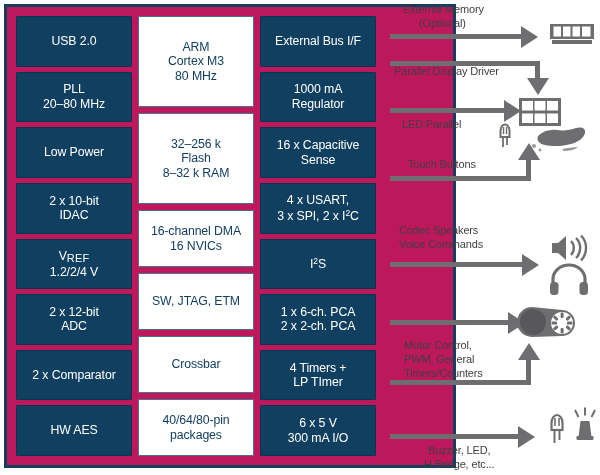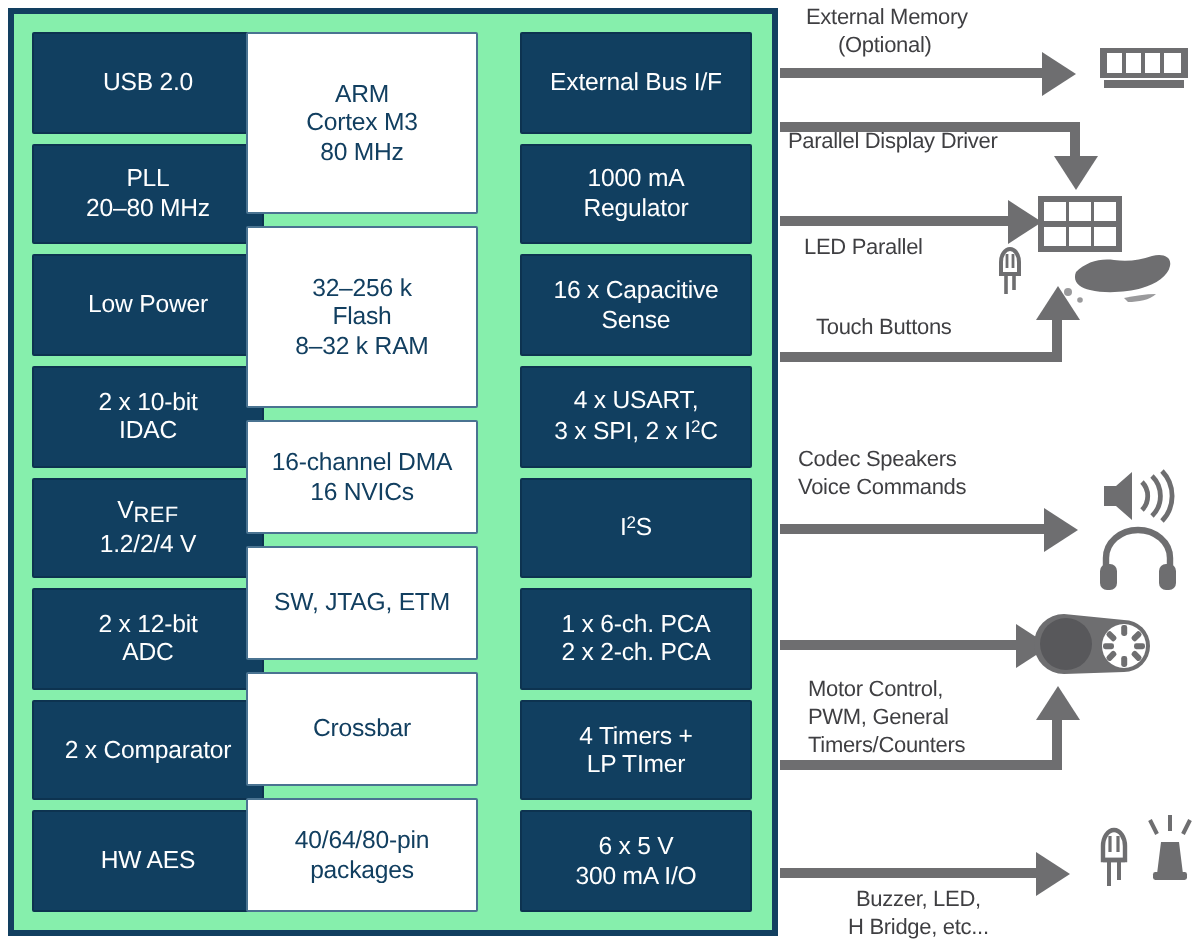--- a/index.html
+++ b/index.html
@@ -8,31 +8,31 @@
     background: #ffffff;
     font-family: "Liberation Sans", sans-serif;
     overflow: hidden;
   }
   #root { position: relative; width: 600px; height: 475px; background: #fff; }
 
   
   .mcu-frame {
     position: absolute;
     left: 4px; top: 4px;
-    width: 385px; height: 464px;
+    width: 452px; height: 464px;
     border: 3px solid #123f60;
-    background: #86efac;
+    background: #be185d;
     padding-left: 41px;
   }
   .mcu-inner { position: absolute; inset: 0; }
 
   .col { position: absolute; top: 9px; bottom: 9px; display: flex; flex-direction: column; }
 
   .col-left  { left: 9px;   width: 116px; }
-  .col-mid   { left: 116px; width: 116px; }
+  .col-mid   { left: 131px; width: 116px; }
   .col-right { left: 253px; width: 116px; border-radius: 17px; }
 
   .blk {
     display: flex; align-items: center; justify-content: center;
     text-align: center;
     font-size: 12.3px;
     line-height: 1.18;
     letter-spacing: -0.1px;
     border-radius: 1px;
   }

